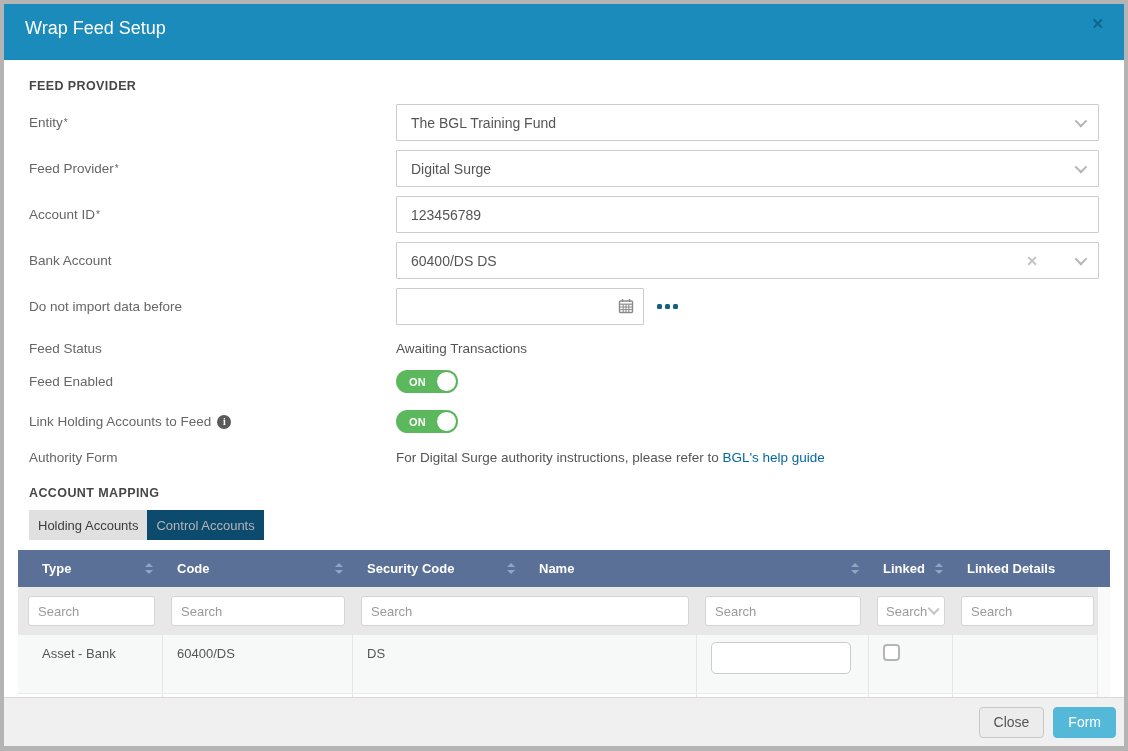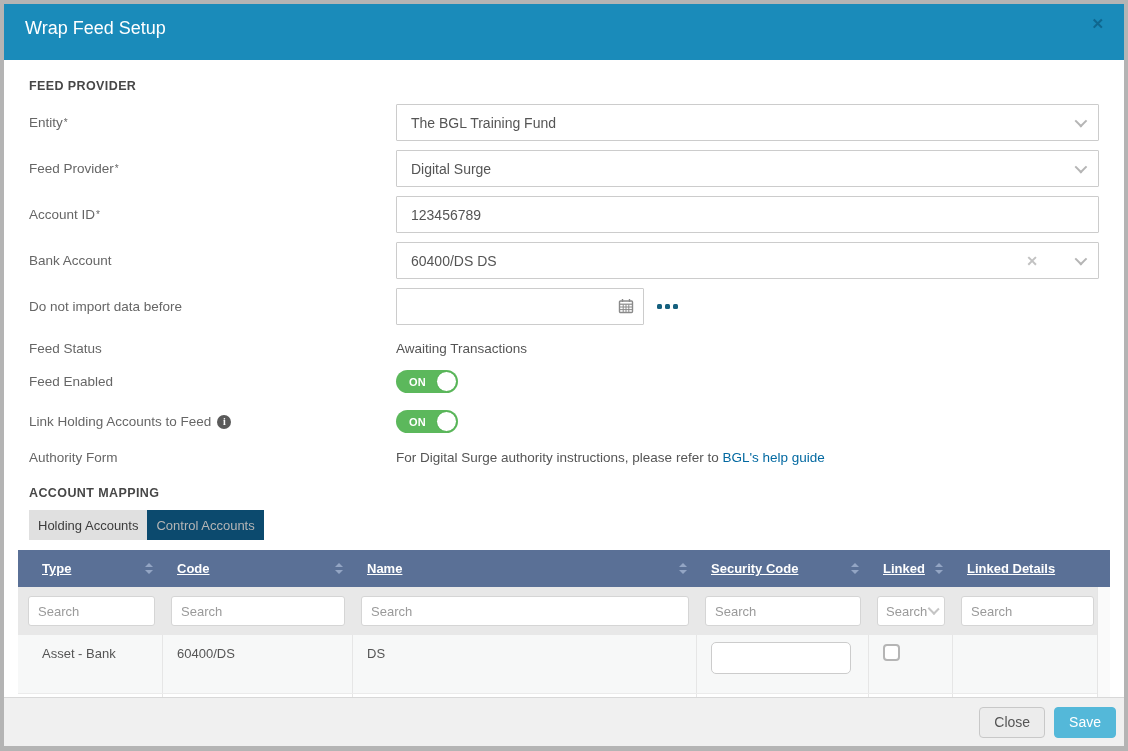--- a/index.html
+++ b/index.html
@@ -58,21 +58,21 @@
   
   .tabs { display:flex; margin-top:10px; }
   .tab { height:30px; display:flex; align-items:center; padding:0 9px; font-size:13px; cursor:pointer; }
   .tab.active { background:#e0e0e0; color:#3c3c3c; }
   .tab.inactive { background:#0c4a6e; color:#b5b5b5; }
 
   
   .tablewrap { margin:10px -11px 0 -11px; position:relative; border-bottom:1px solid #e0e0e0; }
   .trowflex { display:flex; }
   .thead { background:#5a7096; height:37px; }
-  .th { display:flex; align-items:center; color:#fff; font-size:13px; font-weight:bold; padding-left:14px;text-decoration:underline; }
+  .th { display:flex; align-items:center; color:#fff; font-size:13px; font-weight:bold; padding-left:14px; }
   .th.c1 { padding-left:24px; }
   .th .sort { margin-left:auto; margin-right:10px; display:flex; flex-direction:column; gap:3px; cursor:pointer; }
   .th .sort i { display:block; width:0; height:0; border-left:4px solid transparent; border-right:4px solid transparent; }
   .th .sort i.up { border-bottom:4px solid #93a5c4; }
   .th .sort i.dn { border-top:4px solid #93a5c4; }
   .c1 { width:145px; flex:0 0 145px; }
   .c2 { width:190px; flex:0 0 190px; }
   .c3 { width:344px; flex:0 0 344px; }
   .c4 { width:172px; flex:0 0 172px; }
   .c5 { width:84px; flex:0 0 84px; }
@@ -257,29 +257,29 @@
                 <i class="dn"></i>
               </span>
           </div>
           <div class="th c2">
             <span>Code</span>
             <span class="sort">
                 <i class="up"></i>
                 <i class="dn"></i>
               </span>
           </div>
+          <div class="th c4">
+            <span>Security Code</span>
+            <span class="sort">
+                <i class="up"></i>
+                <i class="dn"></i>
+              </span>
+          </div>
           <div class="th c3">
             <span>Name</span>
-            <span class="sort">
-                <i class="up"></i>
-                <i class="dn"></i>
-              </span>
-          </div>
-          <div class="th c4">
-            <span>Security Code</span>
             <span class="sort">
                 <i class="up"></i>
                 <i class="dn"></i>
               </span>
           </div>
           <div class="th c5">
             <span>Linked</span>
             <span class="sort">
                 <i class="up"></i>
                 <i class="dn"></i>
@@ -338,17 +338,17 @@
 
         <div class="vscroll">
           
         </div>
       </div>
 
     </div>
 
     <div class="ftr">
       <button class="btn close">Close</button>
-      <button class="btn save">Save</button>
+      <button class="btn save">Form</button>
     </div>
 
   </div>
 </div>
 
 </body></html>

